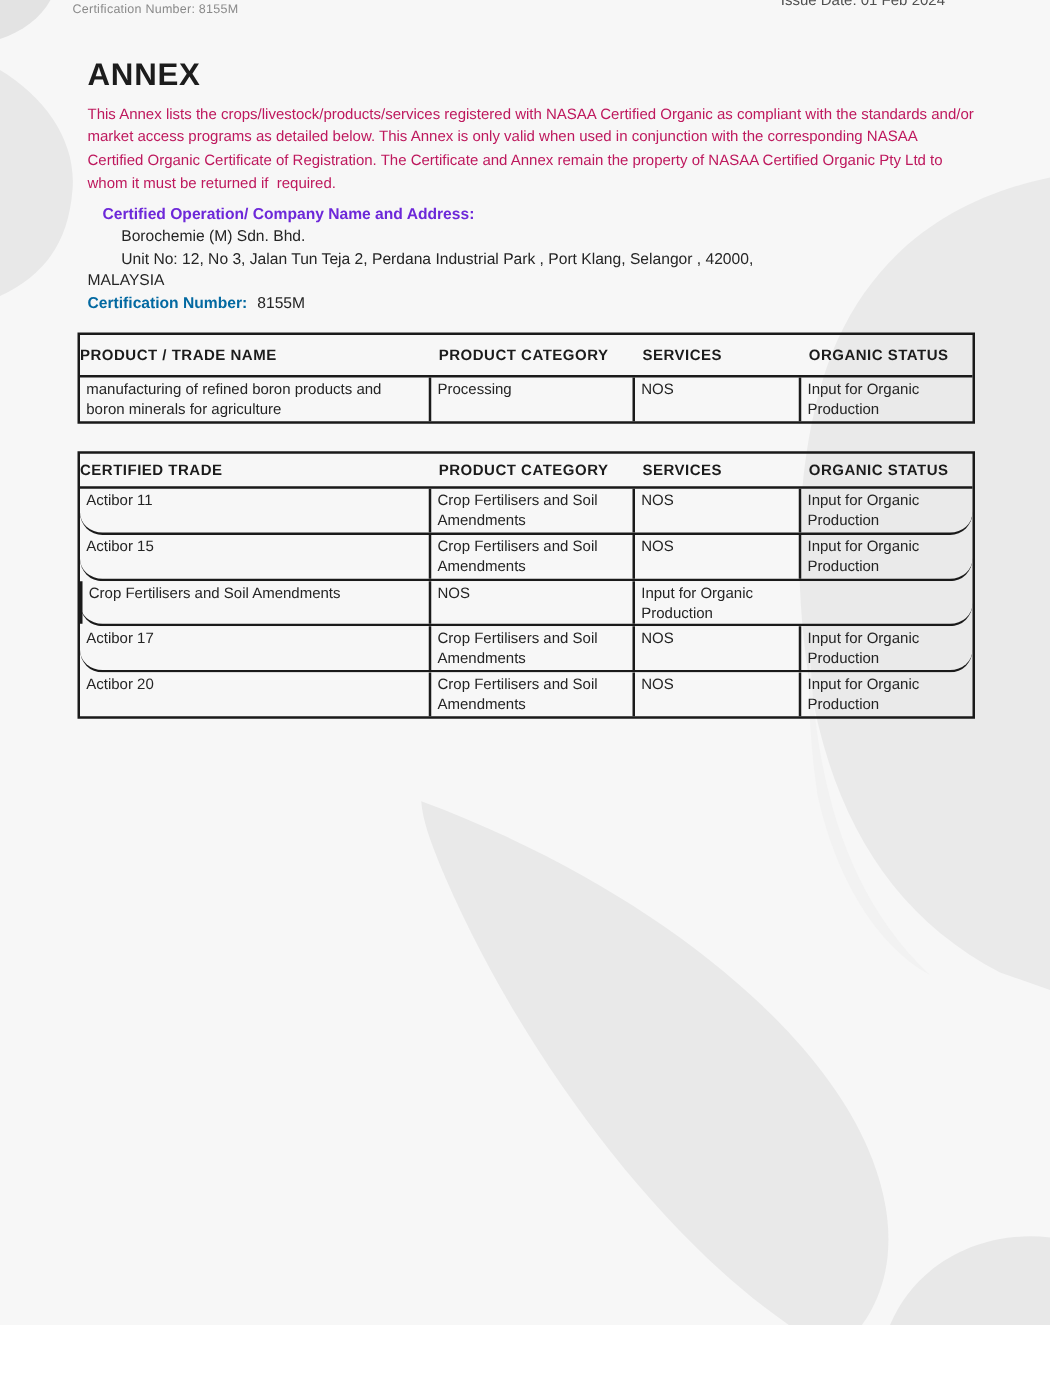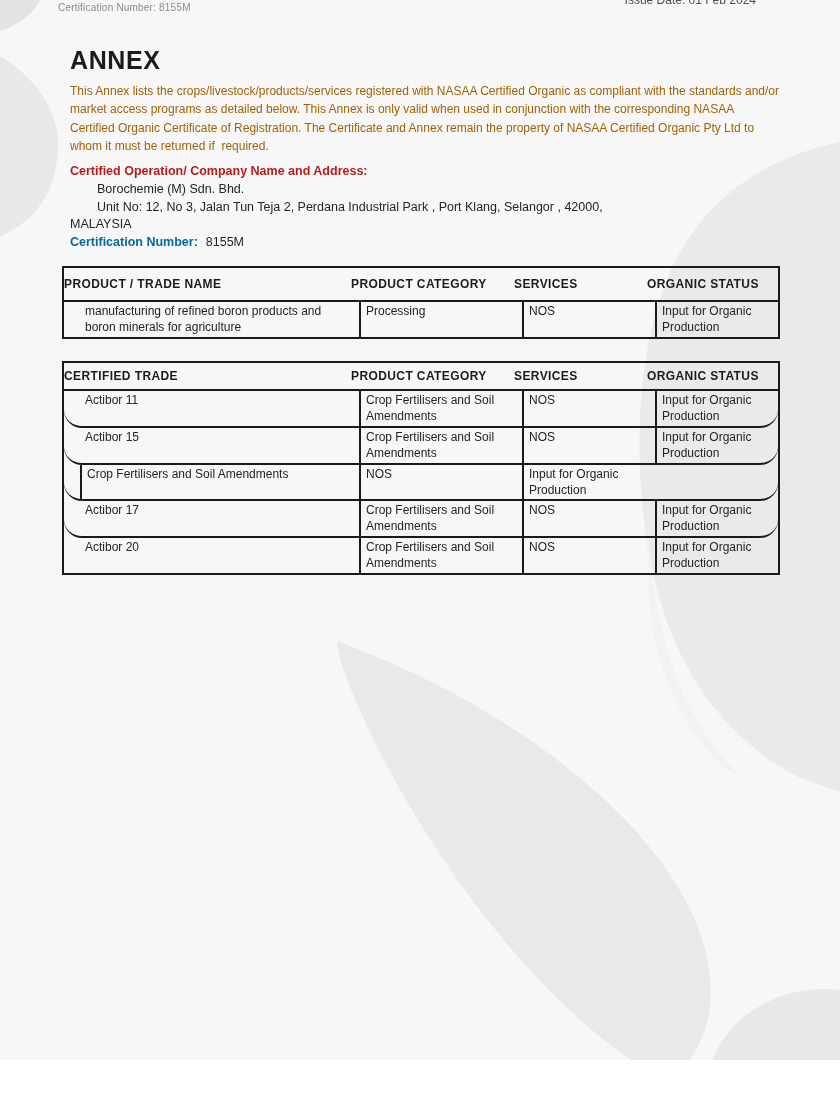--- a/index.html
+++ b/index.html
@@ -22,29 +22,29 @@
     position:absolute; right:84px; top:-7px;
     font-size:12px; color:#4f4f4f;
   }
 
   .annex { position:absolute; left:70px; top:46px; width:710px; }
   .annex-title {
     margin:0 0 7px 0; font-size:25px; font-weight:bold;
     letter-spacing:.6px; color:#1c1c1c;
   }
   .annex-desc {
-    margin:0; font-size:12px; line-height:18.4px; color:#a16207;
+    margin:0; font-size:12px; line-height:18.4px; color:#be185d;
     white-space:pre-wrap;
   }
 
   .operation {
     position:absolute; left:70px; top:163px; width:712px;
     font-size:12.5px; line-height:17.8px; color:#252525;
   }
-  .op-heading { font-weight:bold; color:#b91c1c; }
+  .op-heading { font-weight:bold; color:#6d28d9;margin-left:12px; }
   .indent { margin-left:27px; }
   .cert-line .lbl { font-weight:bold; color:#0369a1; }
   .cert-line .val { margin-left:8px; }
 
   .tbl {
     position:absolute; left:62px; width:718px;
     border:2.5px solid #1a1a1a; box-sizing:border-box; color:#242424;
     background:transparent;
   }
   .tbl1 { top:266px; }
@@ -60,21 +60,20 @@
     color:#1b1b1b; padding-left:8px; white-space:nowrap;
   }
   .t-hcell.c0 { padding-left:0; }
   .t-row { border-bottom:2px solid #1a1a1a; }
   .t-row:last-child { border-bottom:none; }
   .tbl1 .t-row { min-height:35px; }
   .tbl2 .t-row { min-height:33px;border-radius:18px; }
   .t-cell {
     font-size:12px; line-height:15.9px; padding:2px 4px 1px 5px;
     box-sizing:border-box;
-    margin-left:16px;
   }
   .t-cell.c1, .t-cell.c2, .t-cell.c3 { border-left:2px solid #1a1a1a; }
 </style>
 </head>
 <body>
 
 <div class="page">
 
   <div class="canvas">
     <svg width="840" height="1060" viewBox="0 0 840 1060" xmlns="http://www.w3.org/2000/svg">

